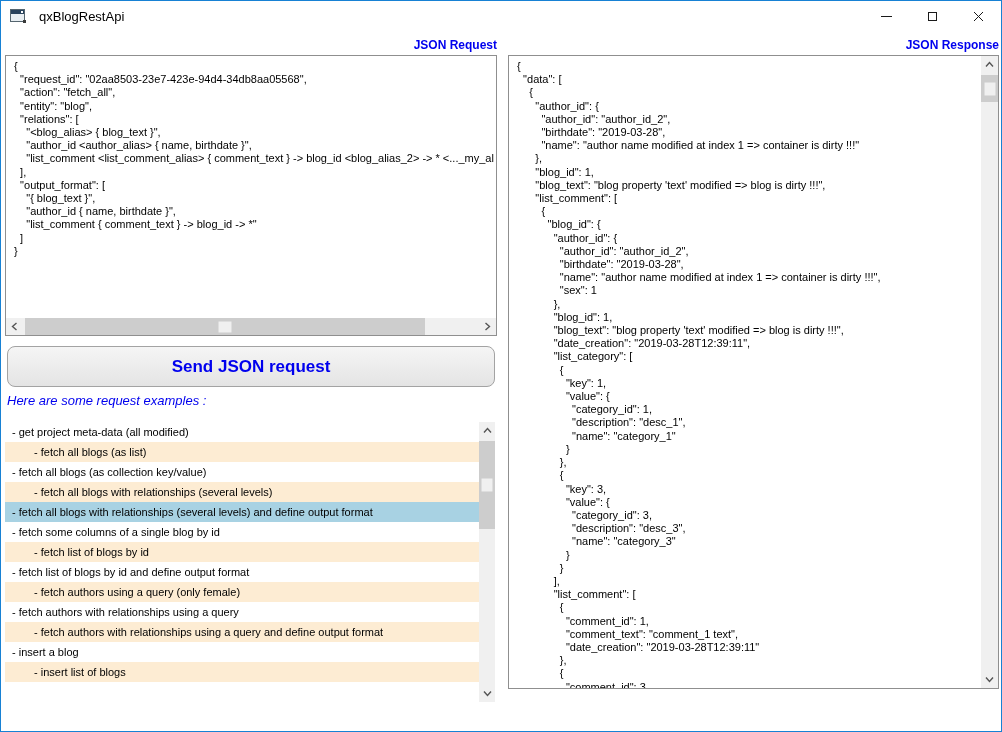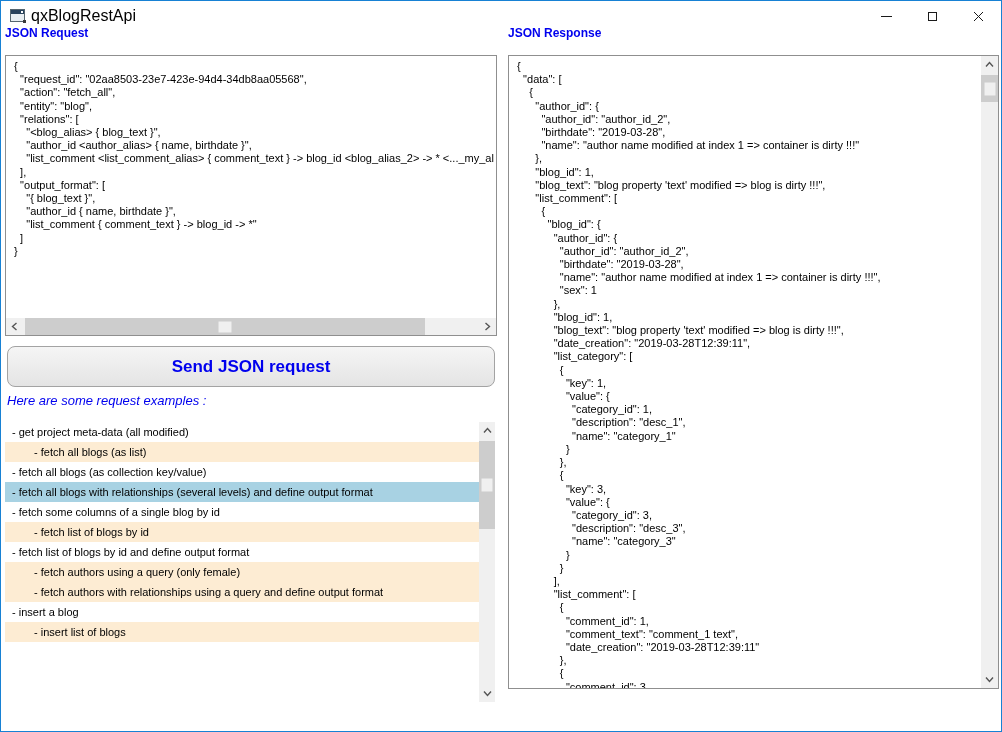--- a/index.html
+++ b/index.html
@@ -5,27 +5,27 @@
   * { box-sizing: border-box; }
   html,body { margin:0; padding:0; background:#d8d8d8; }
   .window {
     position:relative; width:1002px; height:732px; background:#ffffff;
     border:1px solid var(--win-border,#1781d4); overflow:hidden;
     font-family:"Liberation Sans","DejaVu Sans",sans-serif; color:#000;
   }
   
   .titlebar { position:absolute; top:0; left:0; right:0; height:30px; background:#fff; display:flex; align-items:center; }
   .app-icon { margin-left:9px; width:17px; height:15px; flex:0 0 auto; }
-  .title-text { margin-left:4px; font-size:16px; }
+  .title-text { margin-left:12px; font-size:13px; }
   .win-controls { position:absolute; right:0; top:0; height:30px; display:flex; }
   .win-btn { width:46px; height:30px; display:flex; align-items:center; justify-content:center; cursor:default; }
   .glyph-min { width:11px; height:1px; background:#1a1a1a; }
   .glyph-max { width:9px; height:9px; border:1px solid #1a1a1a; }
   
-  .panel-header { position:absolute; top:25px; height:16px; font-size:12px; font-weight:bold; color:var(--accent,#0000ee); text-align:left; }
+  .panel-header { position:absolute; top:37px; height:16px; font-size:12px; font-weight:bold; color:var(--accent,#0000ee); text-align:right; }
   #request-header { left:4px; width:492px; }
   #response-header { left:507px; width:491px; }
   
   .textarea { position:absolute; background:#fff; border:1px solid #8f8f8f; overflow:hidden; }
   #request-area { left:4px; top:54px; width:492px; height:281px; }
   #response-area { left:507px; top:54px; width:491px; height:634px; }
   pre.json { margin:0; padding:4px 4px 0 8px; font-family:"Liberation Sans","DejaVu Sans",sans-serif;
              font-size:11px; line-height:13.2px; white-space:pre; overflow:hidden; }
   #response-area pre.json { padding-right:20px; }
   
@@ -126,25 +126,27 @@
 
   <button class="send-btn">Send JSON request</button>
 
   <div class="examples-label">Here are some request examples :</div>
 
   <div class="examples-list">
     <div id="examples-rows">
         <div class="example-item">- get project meta-data (all modified)</div>
         <div class="example-item alt">- fetch all blogs (as list)</div>
         <div class="example-item">- fetch all blogs (as collection key/value)</div>
+        <div class="example-item alt">- fetch all blogs with relationships (several levels)</div>
         <div class="example-item selected">- fetch all blogs with relationships (several levels) and define output format</div>
         <div class="example-item">- fetch some columns of a single blog by id</div>
         <div class="example-item alt">- fetch list of blogs by id</div>
         <div class="example-item">- fetch list of blogs by id and define output format</div>
         <div class="example-item alt">- fetch authors using a query (only female)</div>
+        <div class="example-item">- fetch authors with relationships using a query</div>
         <div class="example-item alt">- fetch authors with relationships using a query and define output format</div>
         <div class="example-item">- insert a blog</div>
         <div class="example-item alt">- insert list of blogs</div>
       </div>
     <div class="sb-track vscroll">
       <div class="sb-arrow arr-up">
         <svg width="9" height="7" viewBox="0 0 9 7">
             <path d="M1 5.5 L4.5 1.5 L8 5.5" fill="none" stroke="#555" stroke-width="1.4"></path>
           </svg>
       </div>

